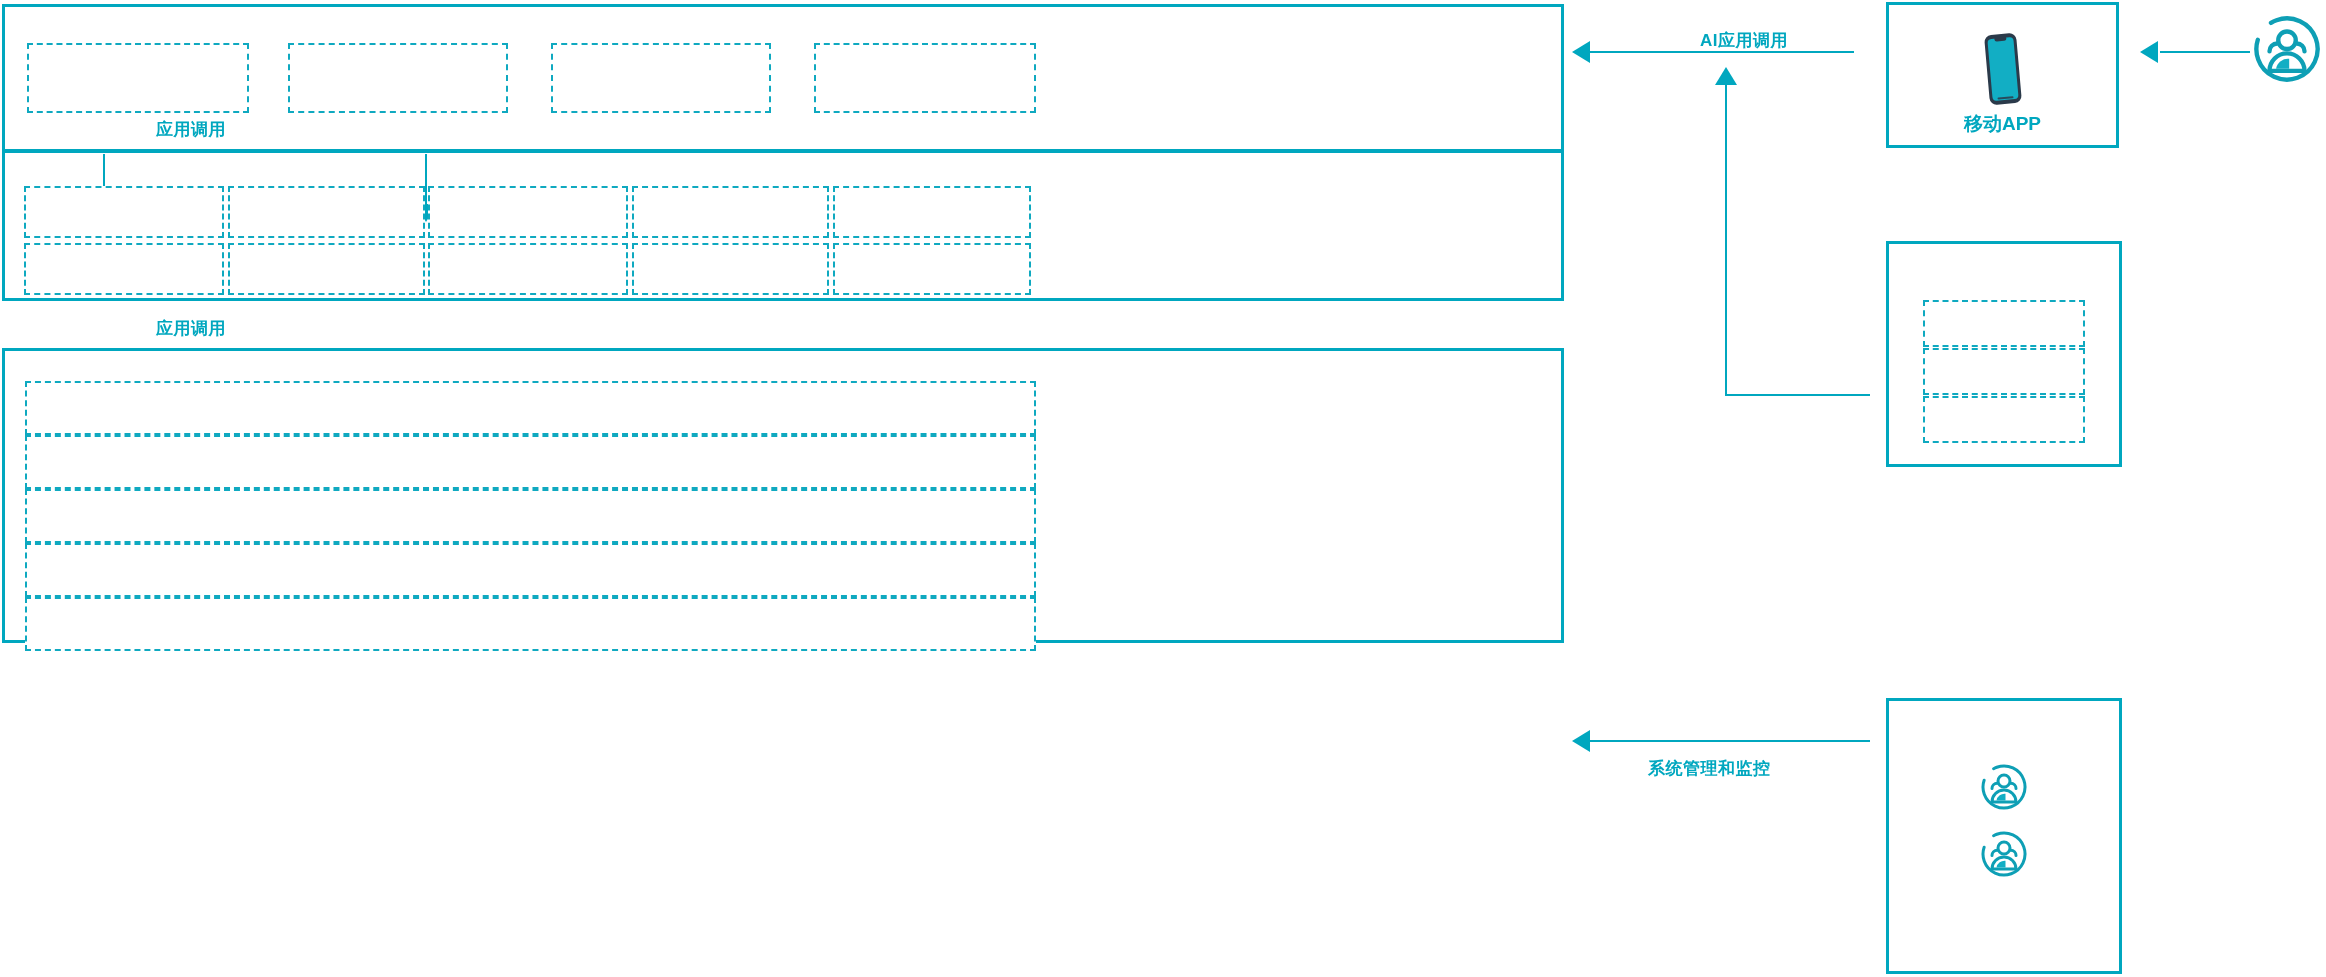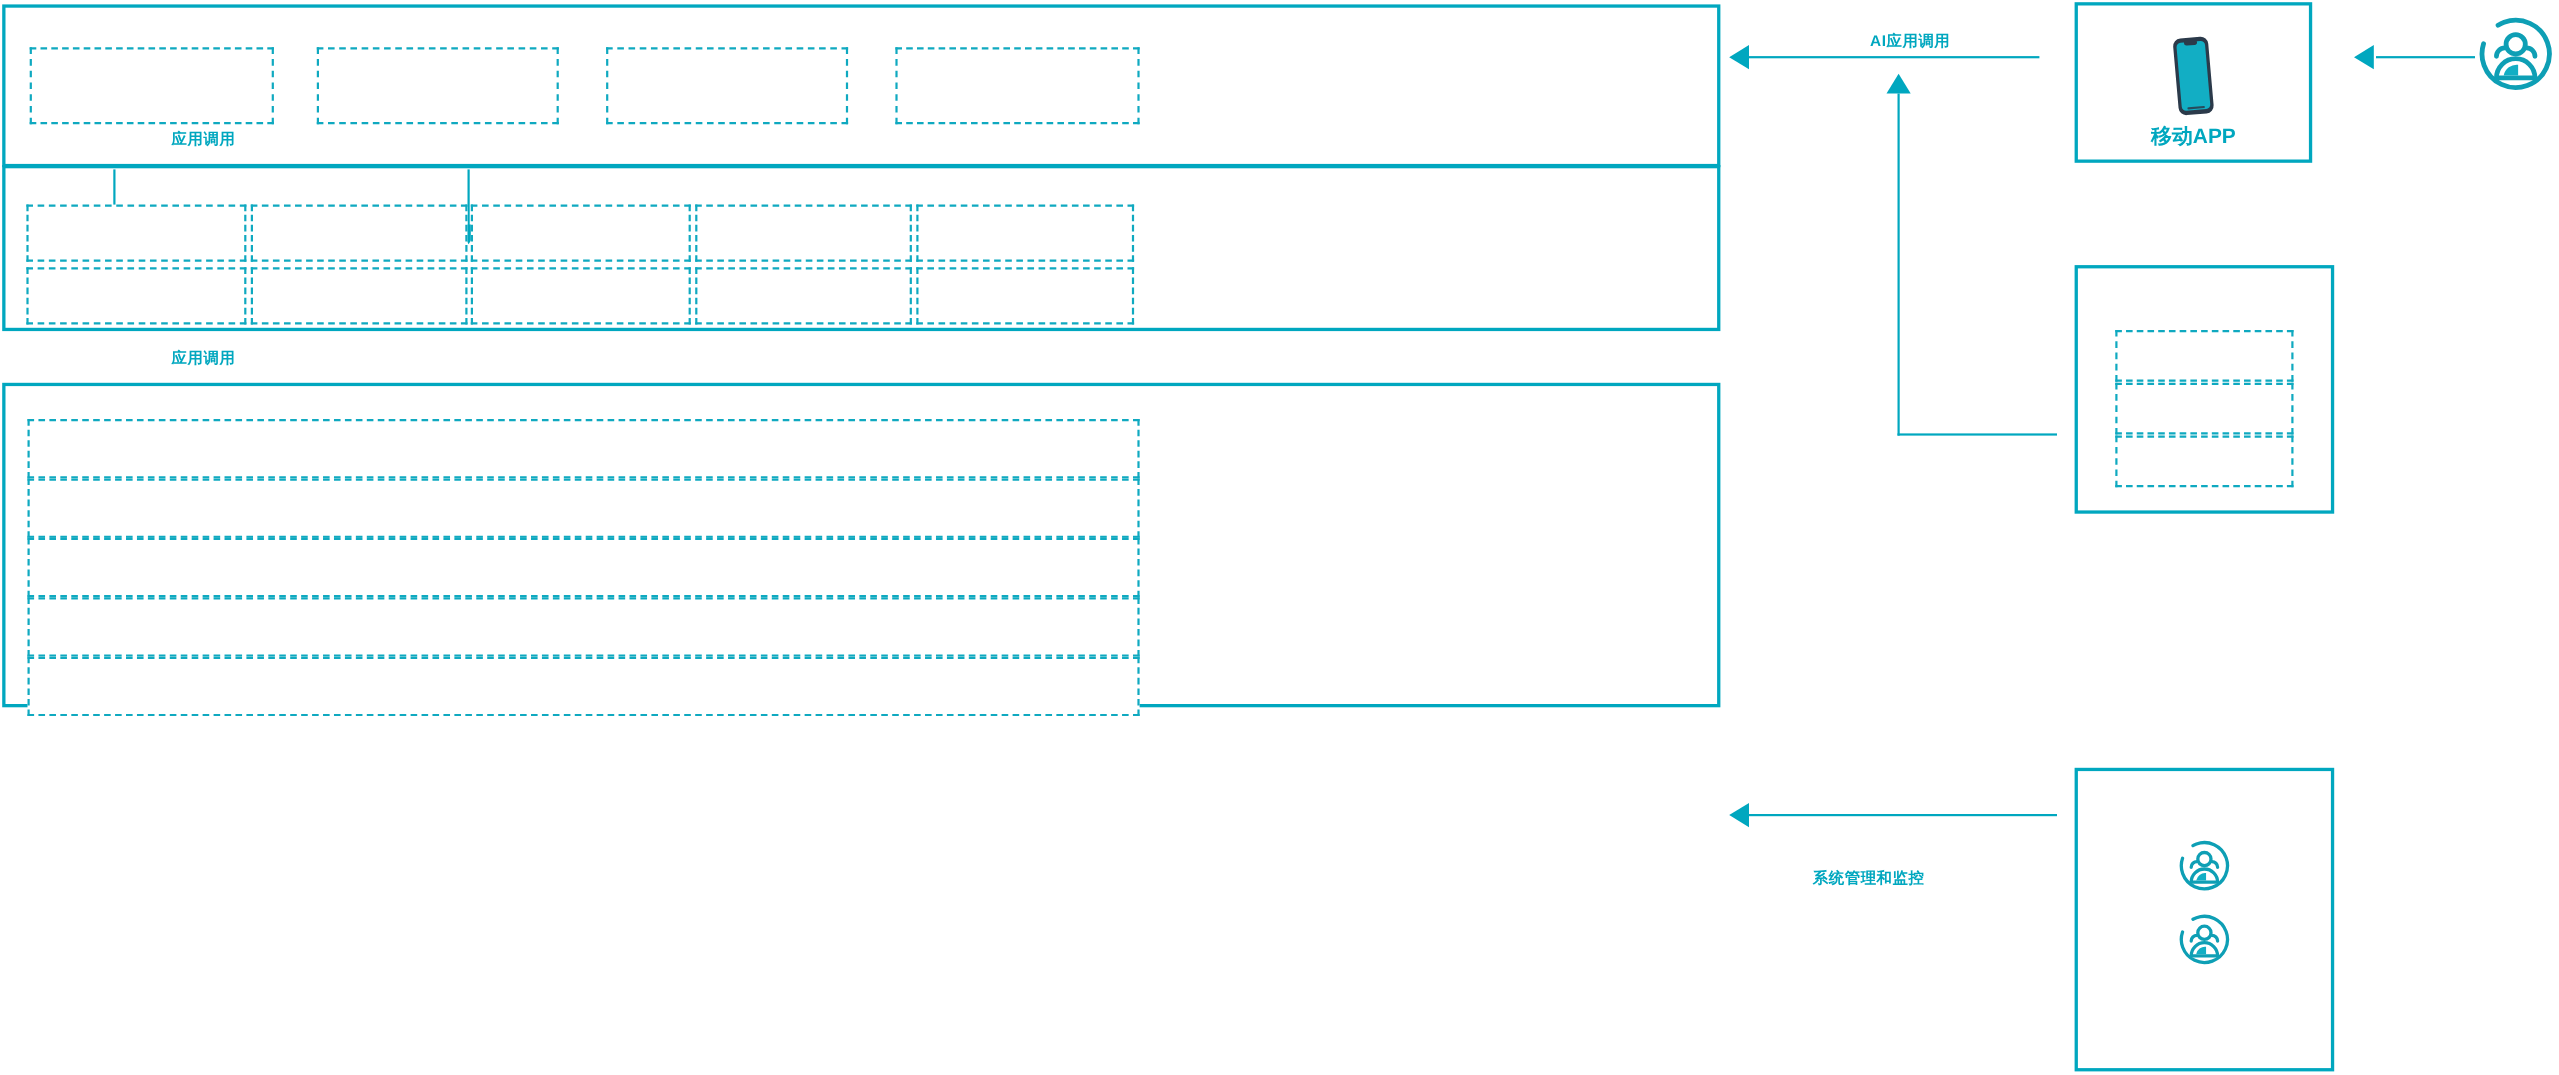--- a/index.html
+++ b/index.html
@@ -60,21 +60,21 @@
     position: absolute;
     width: 0; height: 0;
     border-top: 11px solid transparent;
     border-bottom: 11px solid transparent;
     border-right: 18px solid #00A7BF;
   }
 
   .conn-label {
     position: absolute;
     color: #00A7BF;
-    font-size: 14px;
+    font-size: 17px;
     font-weight: 700;
     white-space: nowrap;
     letter-spacing: 0.5px;
   }
 
   
   .panel {
     position: absolute;
     border: 3px solid #00A7BF;
     background: #ffffff;
@@ -141,23 +141,23 @@
   <div class="hline" style="left:1590px; top:51px; width:264px;"></div>
   <div class="arrow-left" style="left:1572px; top:41px;"></div>
   <div class="conn-label" style="left:1700px; top:29px;">AI应用调用</div>
 
   <div class="vline" style="left:1725px; top:85px; height:311px;"></div>
   <div class="arrow-up" style="left:1715px; top:67px;"></div>
   <div class="hline" style="left:1725px; top:394px; width:145px;"></div>
 
   <div class="hline" style="left:1590px; top:740px; width:280px;"></div>
   <div class="arrow-left" style="left:1572px; top:730px;"></div>
-  <div class="conn-label" style="left:1648px; top:790px;">系统管理和监控</div>
-
-  <div class="panel" style="left:1886px; top:2px; width:216px; height:146px;">
+  <div class="conn-label" style="left:1648px; top:757px;">系统管理和监控</div>
+
+  <div class="panel" style="left:1886px; top:2px; width:233px; height:146px;">
     <span class="icon-wrap" style="left:50%; top:24px; transform:translateX(-50%);">
       <svg width="54" height="80" viewBox="0 0 54 80" aria-hidden="true">
         <g transform="rotate(-5 27 40)">
           <rect x="11" y="5" width="32" height="70" rx="7" ry="7" fill="#2B3A4A"></rect>
           <rect x="14" y="9" width="26" height="62" rx="4" ry="4" fill="#12AEC4"></rect>
           <rect x="21" y="7" width="12" height="5" rx="2.5" ry="2.5" fill="#2B3A4A"></rect>
           <rect x="19" y="68" width="16" height="2" rx="1" ry="1" fill="#2B3A4A" opacity="0.85"></rect>
         </g>
       </svg>
     </span>

